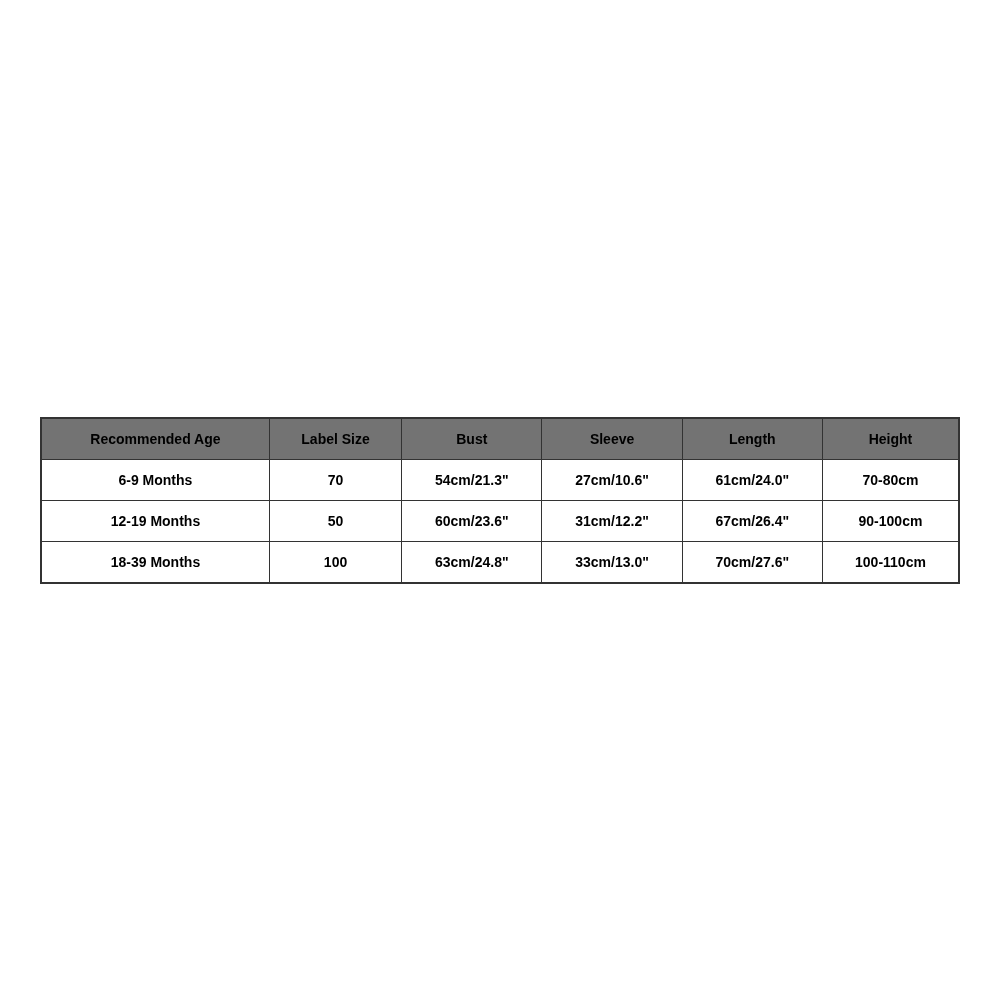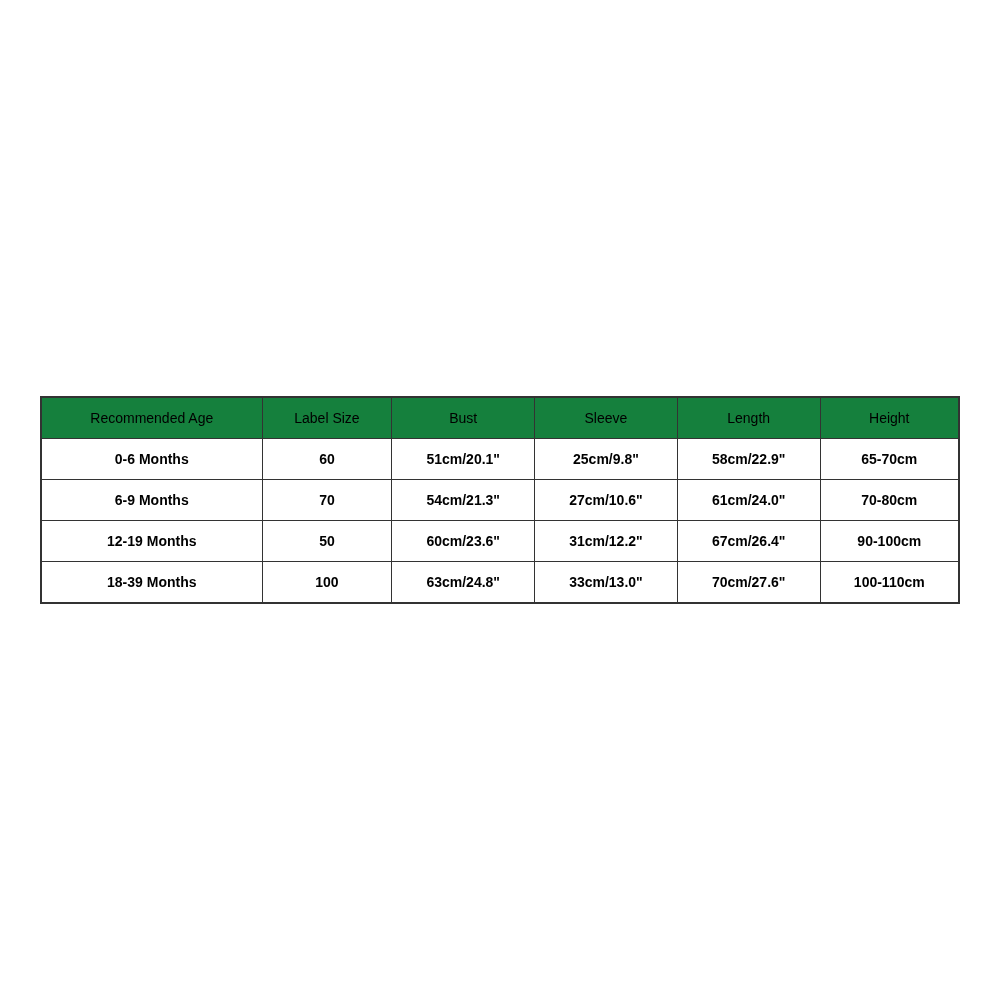--- a/index.html
+++ b/index.html
@@ -30,22 +30,22 @@
 
     th, td {
       border: 1px solid #333;
       padding: 12px 8px;
       text-align: center;
       font-size: 14px;
       color: #000;
     }
 
     th {
-      font-weight: normal;
-      background-color: #15803d;
+      font-weight: bold;
+      background-color: #737373;
     }
 
     td {
       font-weight: bold;
     }
   </style>
 </head>
 <body>
 
 <div class="table-container">
@@ -54,28 +54,20 @@
       <tr>
         <th>Recommended Age</th>
         <th>Label Size</th>
         <th>Bust</th>
         <th>Sleeve</th>
         <th>Length</th>
         <th>Height</th>
       </tr>
     </thead>
     <tbody id="table-body">
-    <tr>
-          <td>0-6 Months</td>
-          <td>60</td>
-          <td>51cm/20.1"</td>
-          <td>25cm/9.8"</td>
-          <td>58cm/22.9"</td>
-          <td>65-70cm</td>
-        </tr>
         <tr>
           <td>6-9 Months</td>
           <td>70</td>
           <td>54cm/21.3"</td>
           <td>27cm/10.6"</td>
           <td>61cm/24.0"</td>
           <td>70-80cm</td>
         </tr>
         <tr>
           <td>12-19 Months</td>

